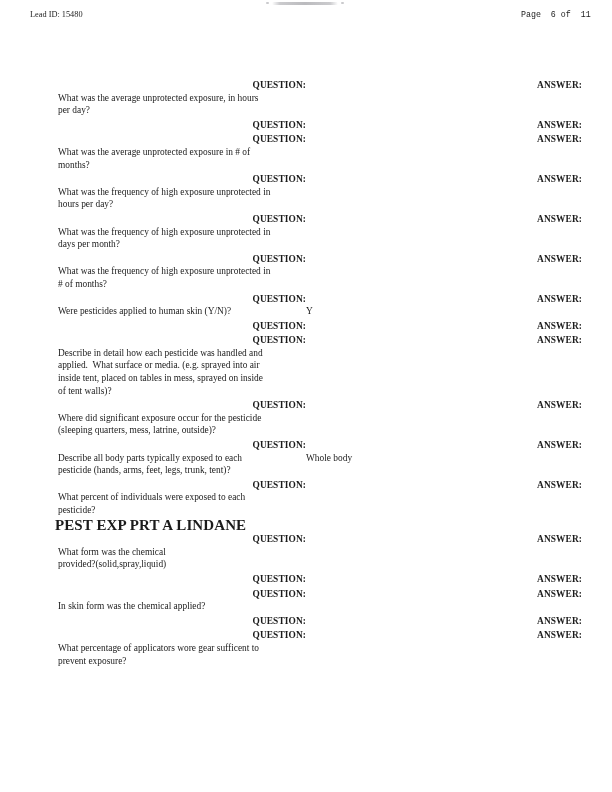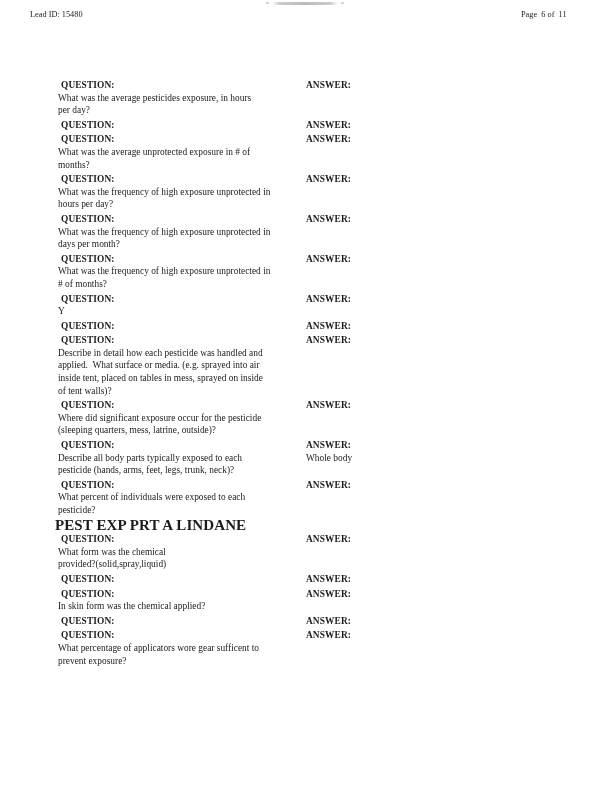--- a/index.html
+++ b/index.html
@@ -48,37 +48,39 @@
     line-height: 10px;
     white-space: pre;
   }
   .hdr-right {
     position: absolute;
     left: 521px;
     top: 10px;
     font-size: 8.3px;
     line-height: 10px;
     white-space: pre;
+    font-family: Liberation Mono, monospace;
   }
   .content {
     position: absolute;
     left: 58px;
     top: 77px;
     width: 524px;
     font-size: 9.4px;
     line-height: 12.6px;
   }
   .qa {
     display: grid;
     grid-template-columns: 248px 1fr;
   }
   .ql, .al {
     font-weight: 700;
     margin-top: 2px;
     letter-spacing: 0.1px;
+    text-align: right;
   }
   .ql { padding-left: 3px; }
   .qt {
     white-space: pre-wrap;
   }
   .av {
     white-space: pre;
   }
   .section-heading {
     font-weight: 700;
@@ -98,21 +100,21 @@
   <div class="scan-dot right"></div>
 
   <div class="hdr-left">Lead ID: 15480</div>
   <div class="hdr-right">Page  6 of  11</div>
 
   <div class="content">
 
     <div class="qa">
       <div class="ql">QUESTION:</div>
       <div class="al">ANSWER:</div>
-      <div class="qt">What was the average pesticides exposure, in hours
+      <div class="qt">What was the average unprotected exposure, in hours
 per day?</div>
       <div class="av"></div>
     </div>
 
     <div class="qa">
       <div class="ql">QUESTION:</div>
       <div class="al">ANSWER:</div>
       <div class="av"></div>
     </div>
 
@@ -144,20 +146,21 @@
       <div class="ql">QUESTION:</div>
       <div class="al">ANSWER:</div>
       <div class="qt">What was the frequency of high exposure unprotected in
 # of months?</div>
       <div class="av"></div>
     </div>
 
     <div class="qa">
       <div class="ql">QUESTION:</div>
       <div class="al">ANSWER:</div>
+      <div class="qt">Were pesticides applied to human skin (Y/N)?</div>
       <div class="av">Y</div>
     </div>
 
     <div class="qa">
       <div class="ql">QUESTION:</div>
       <div class="al">ANSWER:</div>
       <div class="av"></div>
     </div>
 
     <div class="qa">
@@ -175,21 +178,21 @@
       <div class="al">ANSWER:</div>
       <div class="qt">Where did significant exposure occur for the pesticide
 (sleeping quarters, mess, latrine, outside)?</div>
       <div class="av"></div>
     </div>
 
     <div class="qa">
       <div class="ql">QUESTION:</div>
       <div class="al">ANSWER:</div>
       <div class="qt">Describe all body parts typically exposed to each
-pesticide (hands, arms, feet, legs, trunk, neck)?</div>
+pesticide (hands, arms, feet, legs, trunk, tent)?</div>
       <div class="av">Whole body</div>
     </div>
 
     <div class="qa">
       <div class="ql">QUESTION:</div>
       <div class="al">ANSWER:</div>
       <div class="qt">What percent of individuals were exposed to each
 pesticide?</div>
       <div class="av"></div>
     </div>

